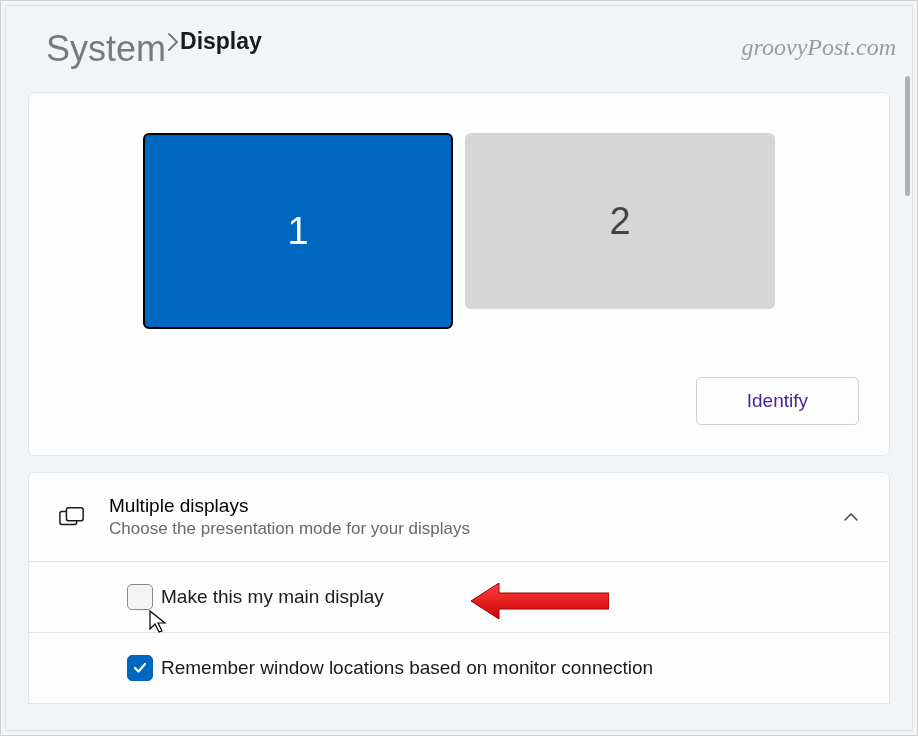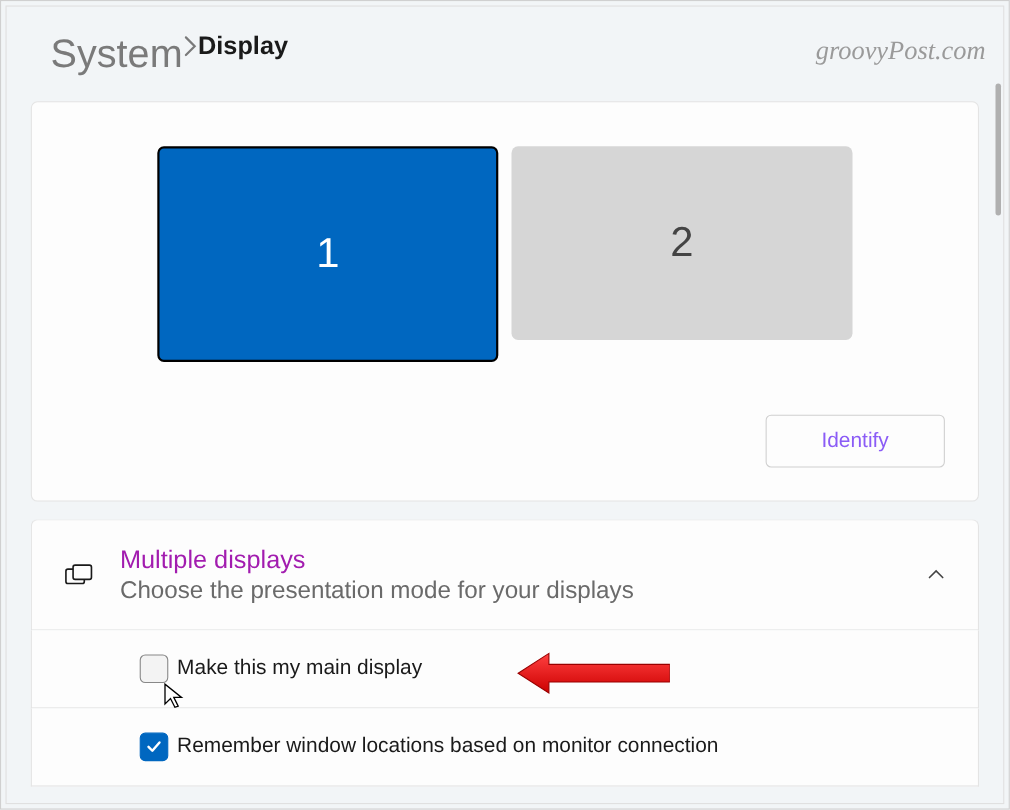--- a/index.html
+++ b/index.html
@@ -106,21 +106,21 @@
       justify-content: flex-end;
       gap: 20px;
       margin-top: 20px;
     }
     .btn {
       background: #fdfdfd;
       border: 1px solid #d0d0d0;
       border-radius: 5px;
       padding: 12px 26px;
       font-size: 19px;
-      color: #8b5cf6;
+      color: #4c1d95;
       cursor: pointer;
       display: flex;
       align-items: center;
       gap: 20px;
     }
     .btn.identify {
       padding: 12px 50px;
     }
     .btn .chevron-down {
       font-size: 14px;
@@ -142,25 +142,25 @@
       height: 26px;
       flex-shrink: 0;
       display: flex;
       align-items: center;
       justify-content: center;
     }
     .section-text {
       flex: 1;
     }
     .section-title {
-      font-size: 23px;
-      color: #a21caf;
+      font-size: 19px;
+      color: #000000;
     }
     .section-subtitle {
-      font-size: 22px;
+      font-size: 17px;
       color: #6a6a6a;
       margin-top: 2px;
     }
     .section-chevron {
       color: #444;
       font-size: 16px;
     }
     .option-row {
       background: #fdfdfd;
       border: 1px solid #e4e4e4;

